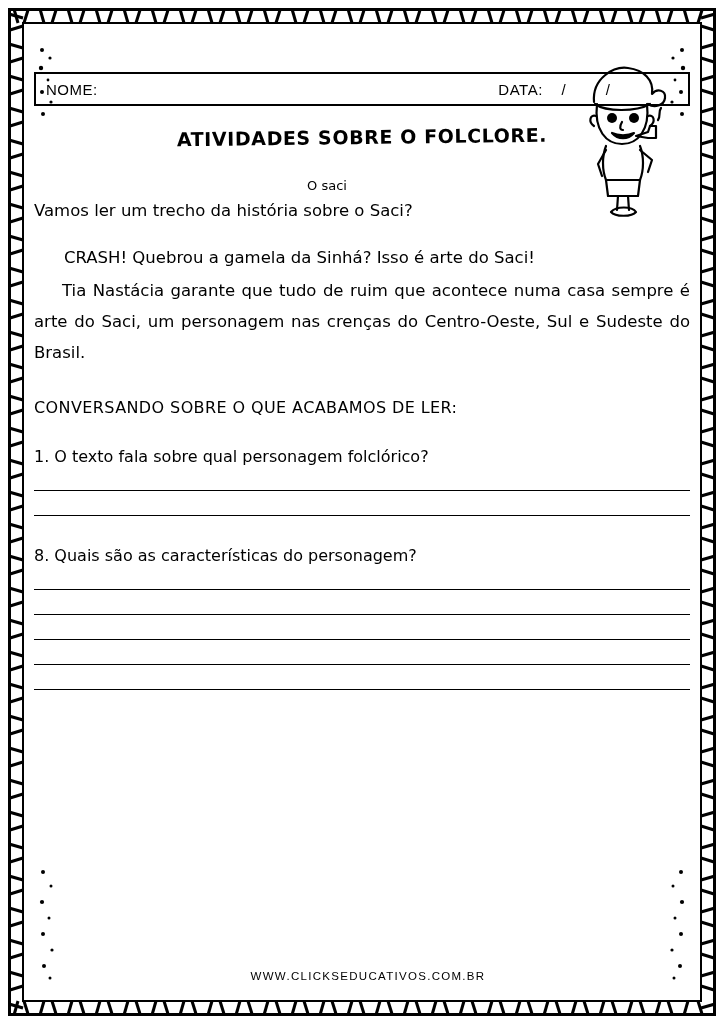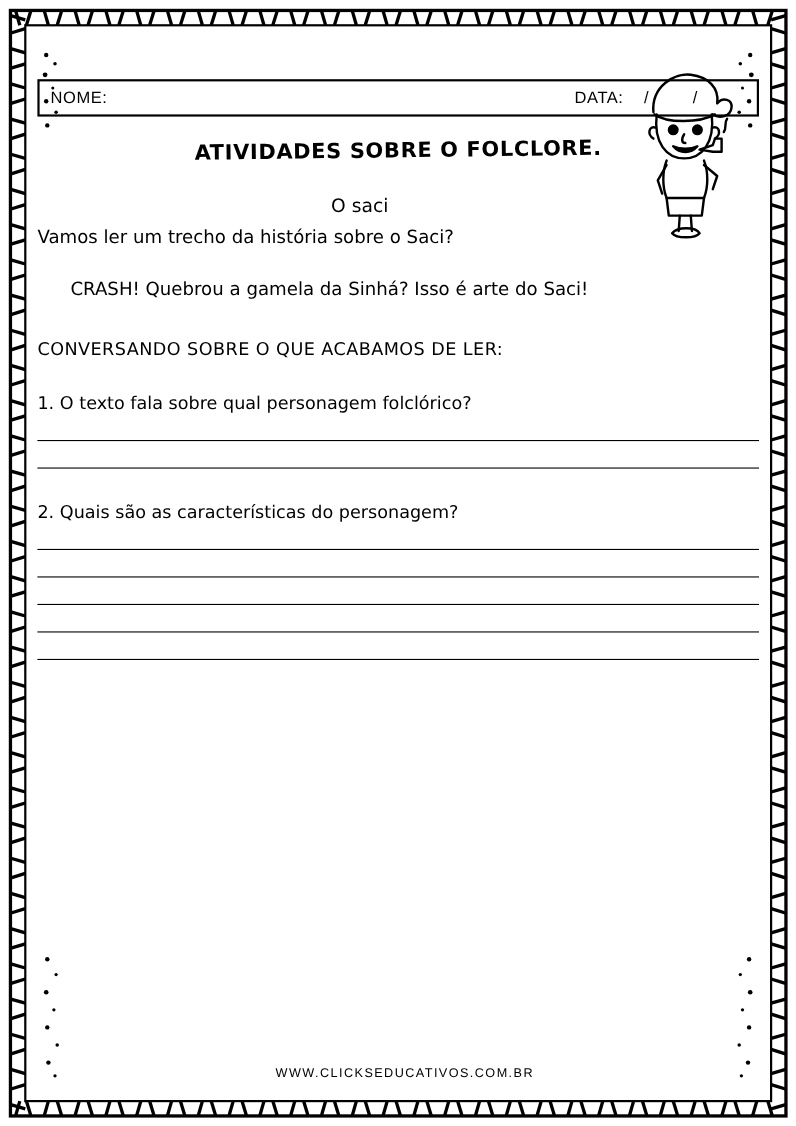--- a/index.html
+++ b/index.html
@@ -65,38 +65,38 @@
     font-family: "Liberation Sans", sans-serif;
     font-size: 15px;
     letter-spacing: .5px;
     padding-left: 10px;
   }
   .namebar .data {
     font-family: "Liberation Sans", sans-serif;
     font-size: 15px;
     letter-spacing: .5px;
     margin-left: auto;
-    padding-right: 36px;
+    padding-right: 60px;
   }
   .namebar .data .slashes { letter-spacing: 18px; padding-left: 14px; }
 
   
   .main-title {
     text-align: center;
     font-family: "DejaVu Sans", sans-serif;
     font-size: 19px;
     font-weight: bold;
     letter-spacing: .6px;
     margin-top: 20px;
     transform: rotate(-0.7deg);
   }
   .sub-title {
     text-align: center;
     font-family: "DejaVu Sans", sans-serif;
-    font-size: 17px;
+    font-size: 13px;
     margin-top: 30px;
     margin-right: 70px;
   }
 
   .intro {
     font-family: "DejaVu Sans", sans-serif;
     font-size: 16.5px;
     margin-top: 8px;
   }
 
@@ -491,29 +491,30 @@
         <path d="M49 152 C54 146 70 146 74 152 C70 157 53 157 49 152 Z"></path>
       </g>
     </svg>
 
     <div class="main-title">ATIVIDADES SOBRE O FOLCLORE.</div>
     <div class="sub-title">O saci</div>
     <div class="intro">Vamos ler um trecho da história sobre o Saci?</div>
 
     <div class="story">
       <p class="first">CRASH! Quebrou a gamela da Sinhá? Isso é arte do Saci!</p>
+      <p>Tia Nastácia garante que tudo de ruim que acontece numa casa sempre é arte do Saci, um personagem nas crenças do Centro-Oeste, Sul e Sudeste do Brasil.</p>
     </div>
 
     <div class="section-title">CONVERSANDO SOBRE O QUE ACABAMOS DE LER:</div>
 
     <div class="question">1. O texto fala sobre qual personagem folclórico?</div>
     <div class="rule"></div>
     <div class="rule"></div>
 
-    <div class="question">2. Quais são as características do personagem?</div>
+    <div class="question">8. Quais são as características do personagem?</div>
     <div class="rule"></div>
     <div class="rule"></div>
 
     <div class="rule"></div>
     <div class="rule"></div>
     <div class="rule"></div>
 
     <div class="footer">WWW.CLICKSEDUCATIVOS.COM.BR</div>
   </div>
 </div>

